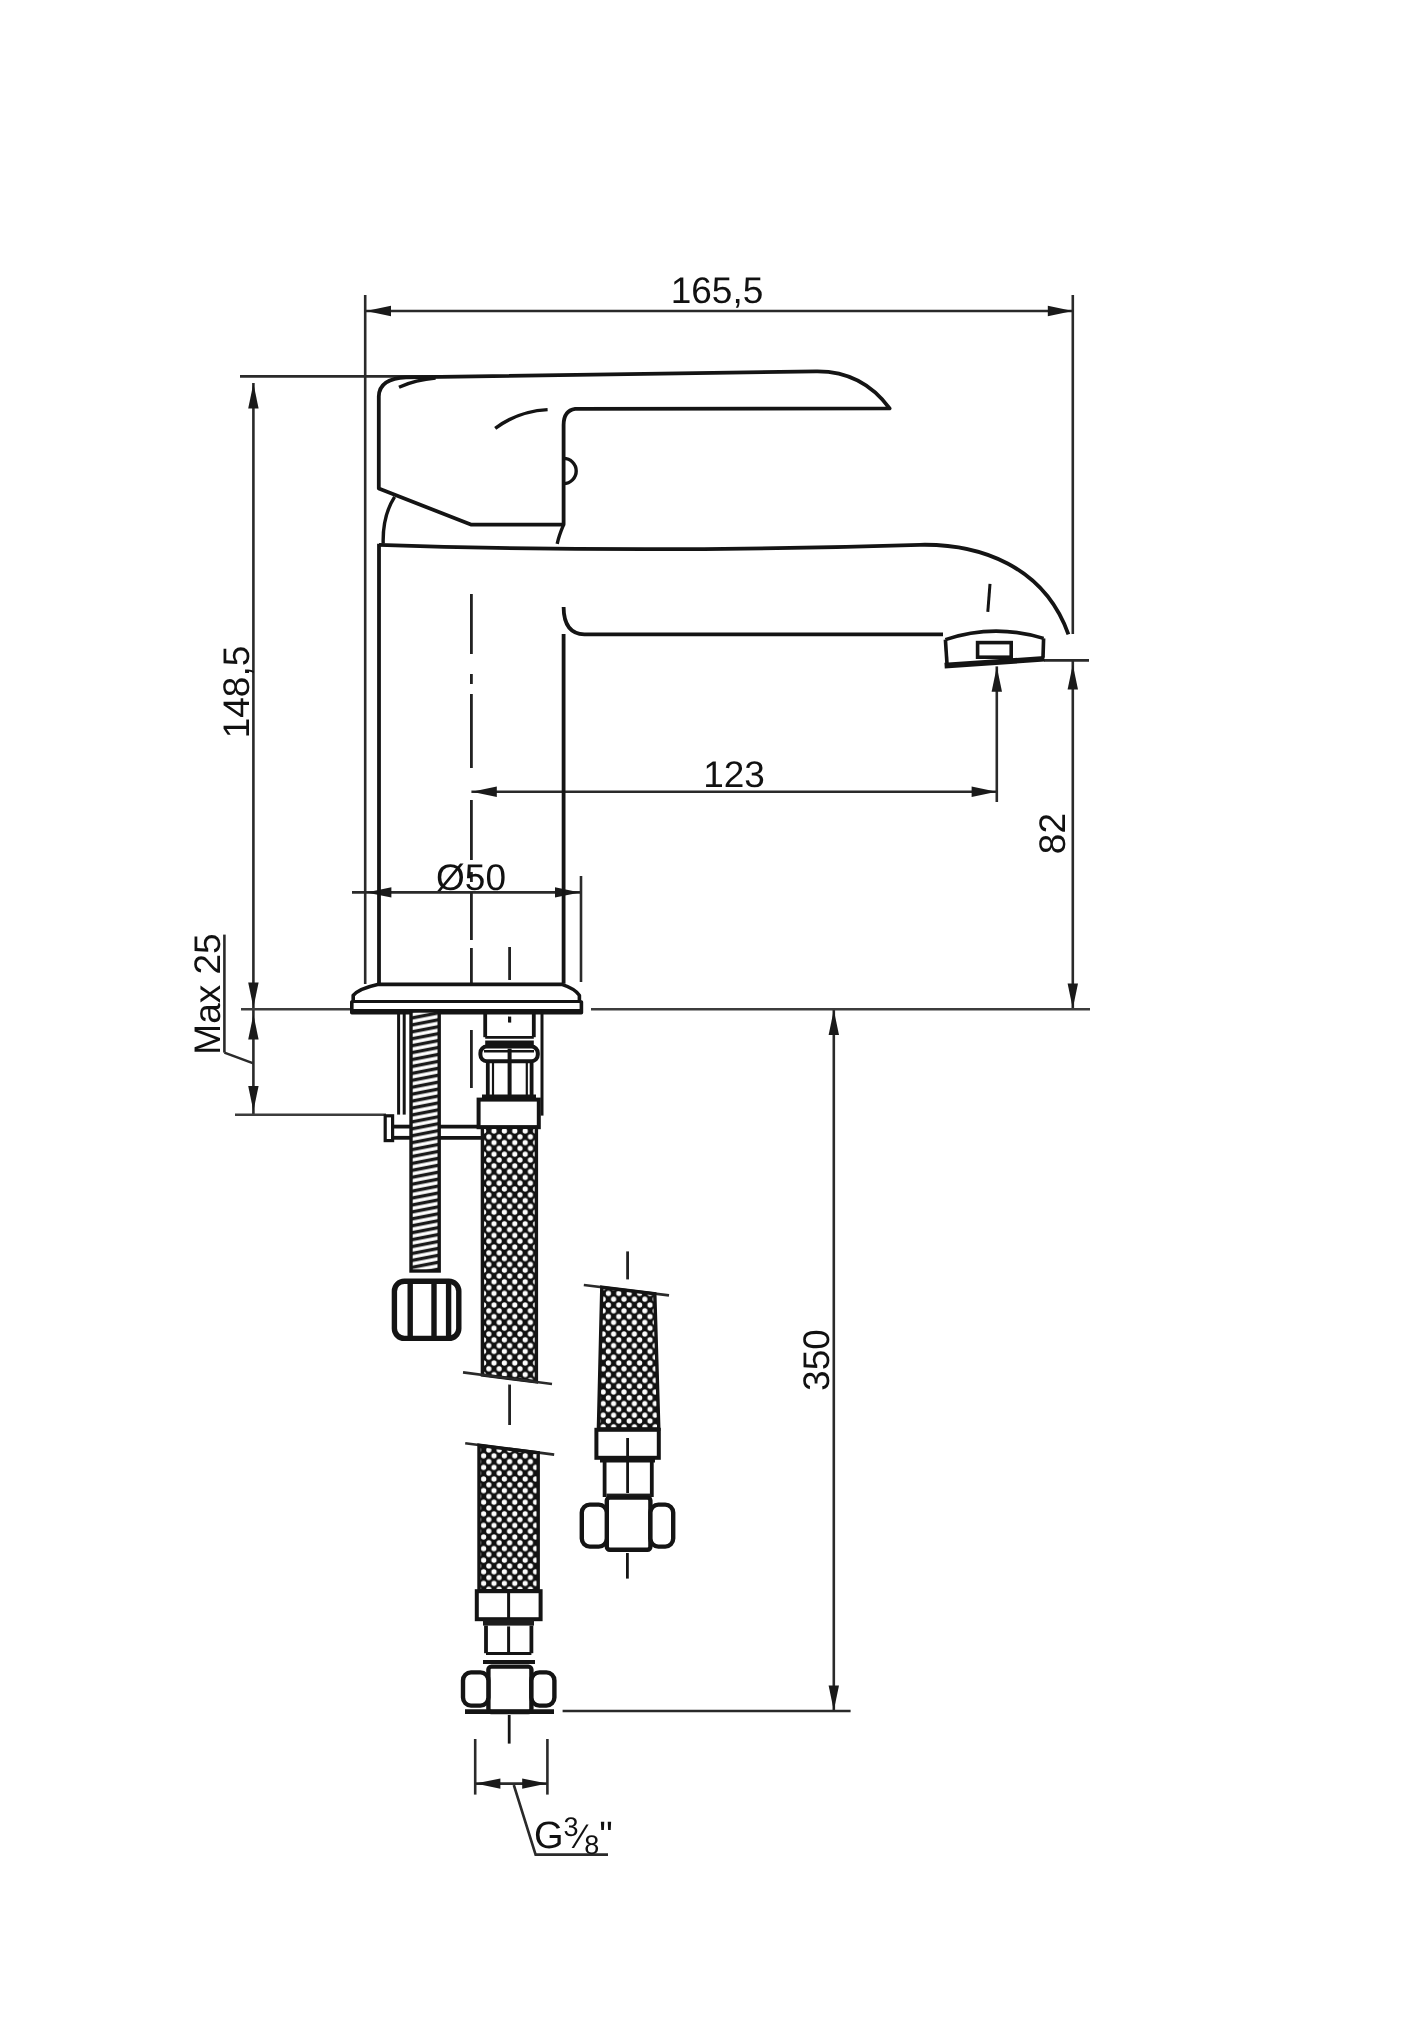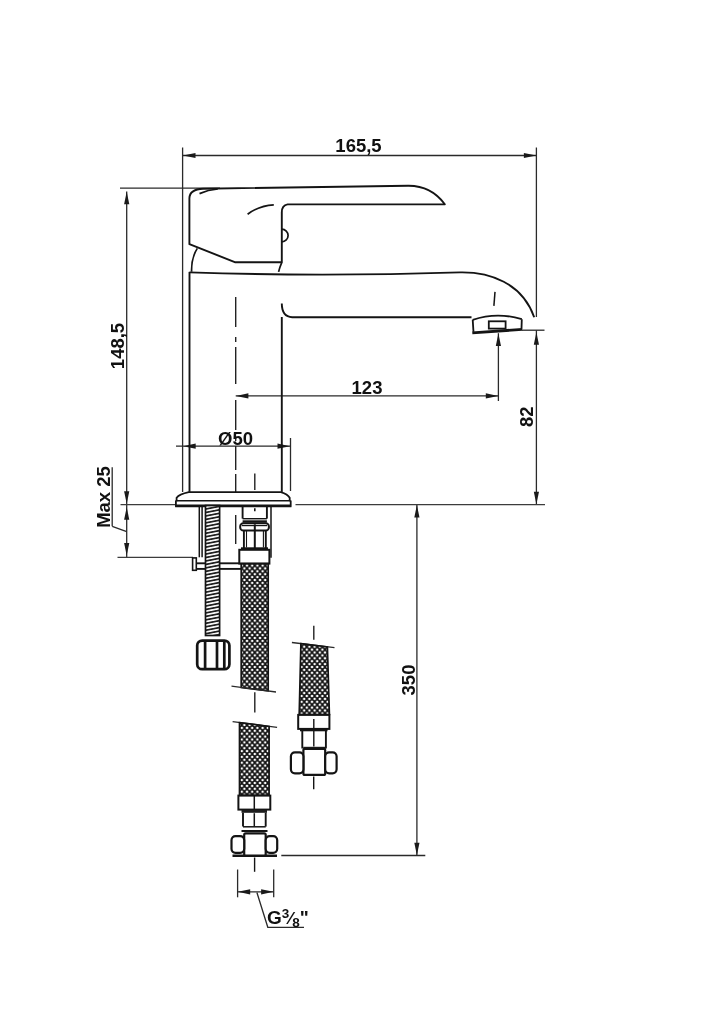--- a/index.html
+++ b/index.html
@@ -1,16 +1,16 @@
 <!DOCTYPE html>
 <html><head>
 <meta charset="utf-8">
 <style>
 html,body{margin:0;padding:0;background:#fff;}
-#wrap{width:576px;height:1010px;position:relative;background:#fff;overflow:hidden;transform:translateZ(0);will-change:transform;font-weight:bold;}
+#wrap{width:576px;height:1010px;position:relative;background:#fff;overflow:hidden;transform:translateZ(0);will-change:transform;}
 svg{display:block;}
 text{font-family:"Liberation Sans",sans-serif;fill:#111;-webkit-font-smoothing:antialiased;}
 </style>
 </head>
 <body>
 <div id="wrap">
 <svg width="714" height="1010" viewBox="0 0 714 1010">
 <defs>
 <pattern id="braid" width="5.2" height="5.8" patternUnits="userSpaceOnUse">
   <rect width="5.2" height="5.8" fill="#111"></rect>

